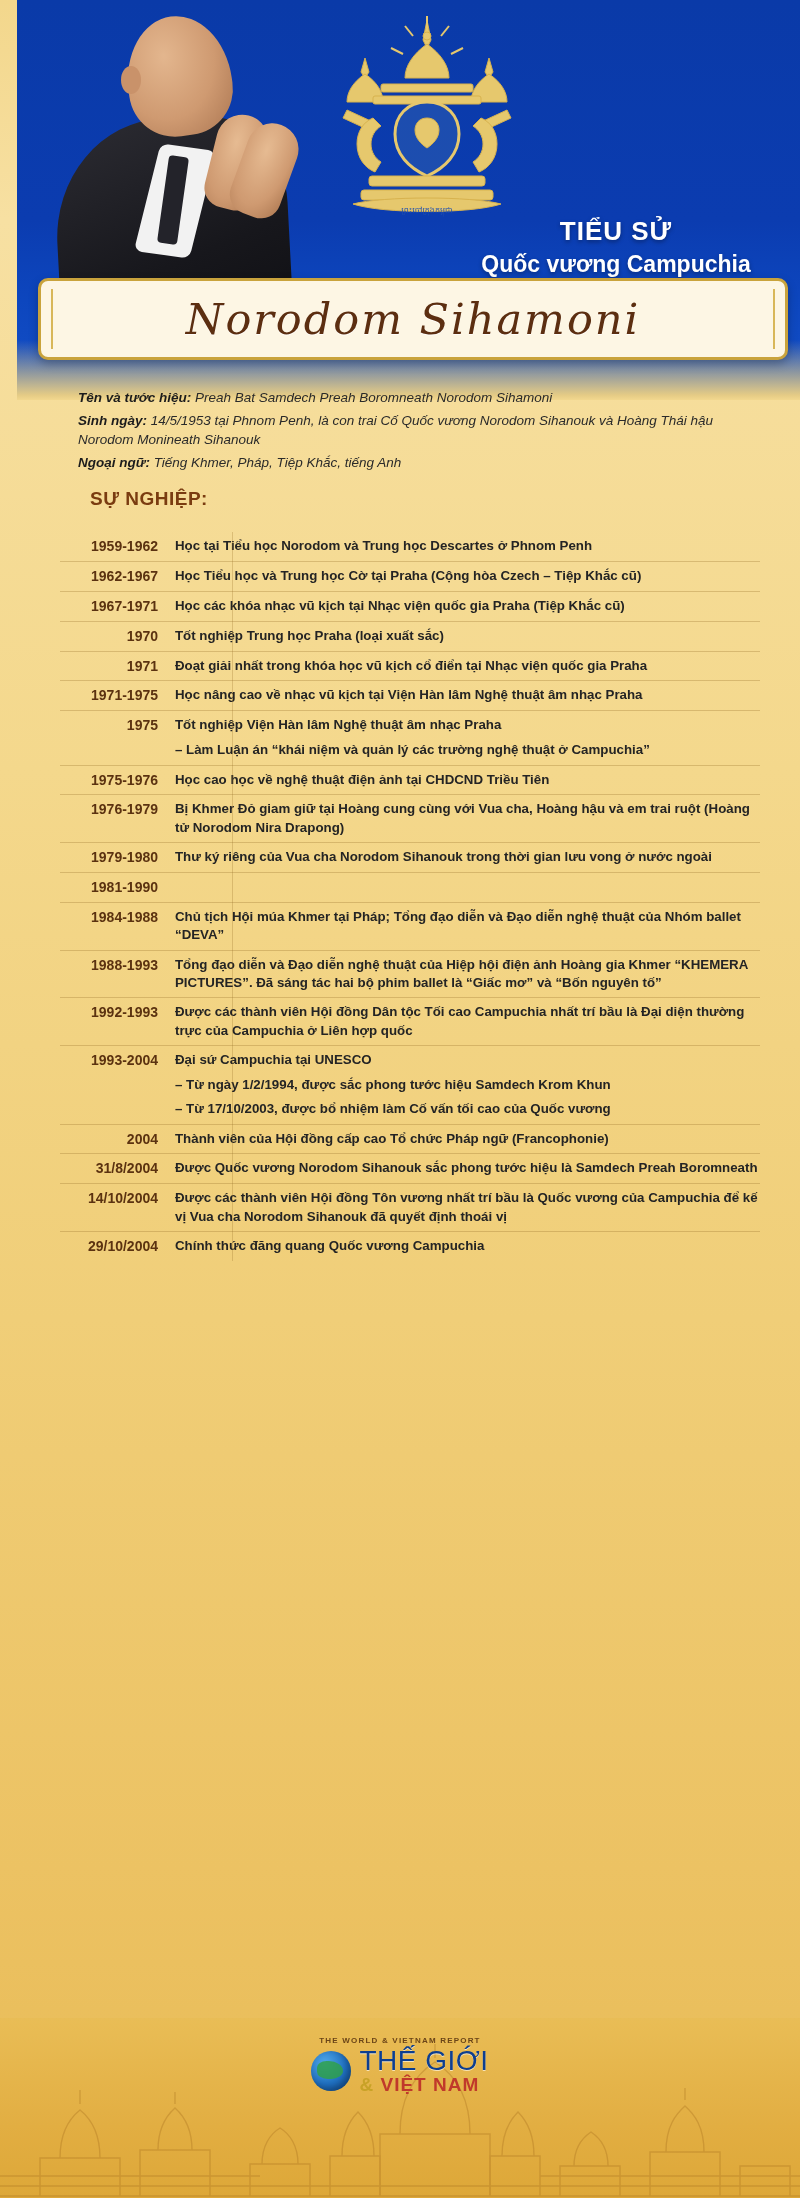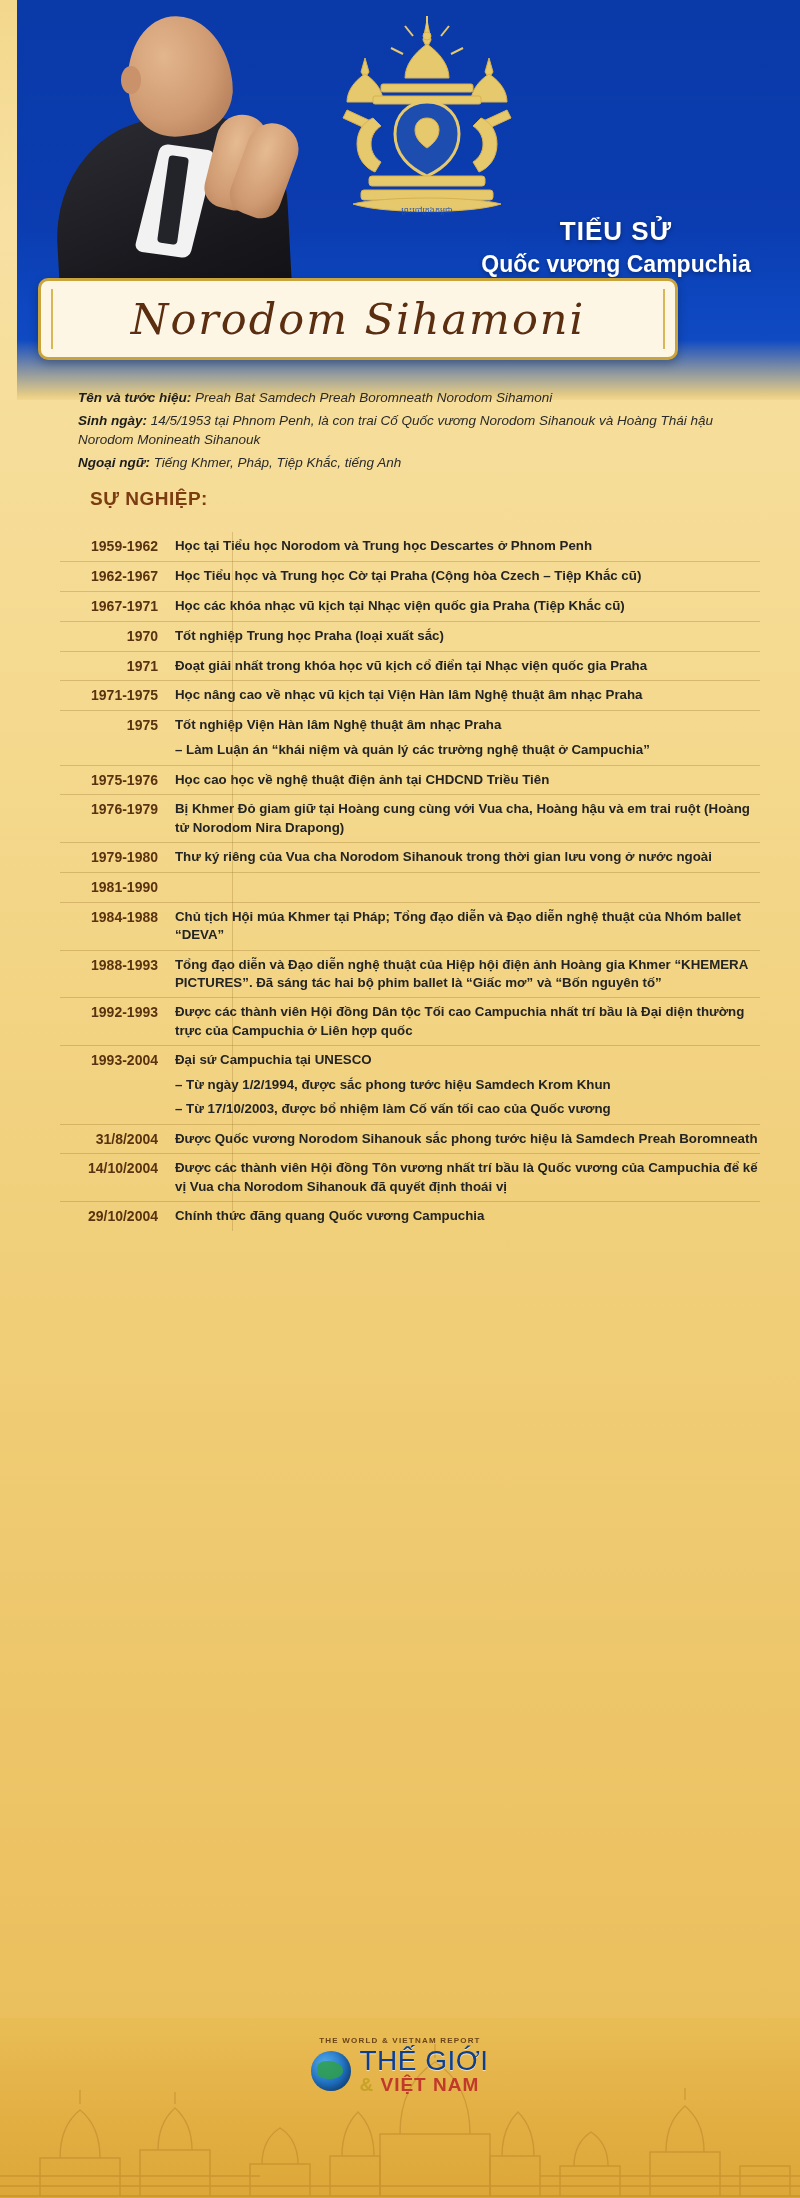--- a/index.html
+++ b/index.html
@@ -116,21 +116,21 @@
     font-weight: bold;
     margin-top: 4px;
     text-align: center;
   }
 
   
   .name-banner {
     position: absolute;
     left: 38px;
     top: 278px;
-    width: 640px;
+    width: 750px;
     height: 82px;
     background: #fdf6e4;
     border: 3px solid #c9a33c;
     border-radius: 10px;
     box-shadow: 0 4px 10px rgba(0,0,0,0.25);
     display: flex;
     align-items: center;
     justify-content: center;
   }
   .name-banner::before,
@@ -443,20 +443,24 @@
           <div class="tl-year">1993-2004</div>
           <div class="tl-text">Đại sứ Campuchia tại UNESCO</div>
         </div>
         <div class="tl-row sub">
           <div class="tl-year"></div>
           <div class="tl-text">– Từ ngày 1/2/1994, được sắc phong tước hiệu Samdech Krom Khun</div>
         </div>
         <div class="tl-row sub">
           <div class="tl-year"></div>
           <div class="tl-text">– Từ 17/10/2003, được bổ nhiệm làm Cố vấn tối cao của Quốc vương</div>
+        </div>
+        <div class="tl-row">
+          <div class="tl-year">2004</div>
+          <div class="tl-text">Thành viên của Hội đồng cấp cao Tổ chức Pháp ngữ (Francophonie)</div>
         </div>
         <div class="tl-row">
           <div class="tl-year">31/8/2004</div>
           <div class="tl-text">Được Quốc vương Norodom Sihanouk sắc phong tước hiệu là Samdech Preah Boromneath</div>
         </div>
         <div class="tl-row">
           <div class="tl-year">14/10/2004</div>
           <div class="tl-text">Được các thành viên Hội đồng Tôn vương nhất trí bầu là Quốc vương của Campuchia để kế vị Vua cha Norodom Sihanouk đã quyết định thoái vị</div>
         </div>
         <div class="tl-row">

